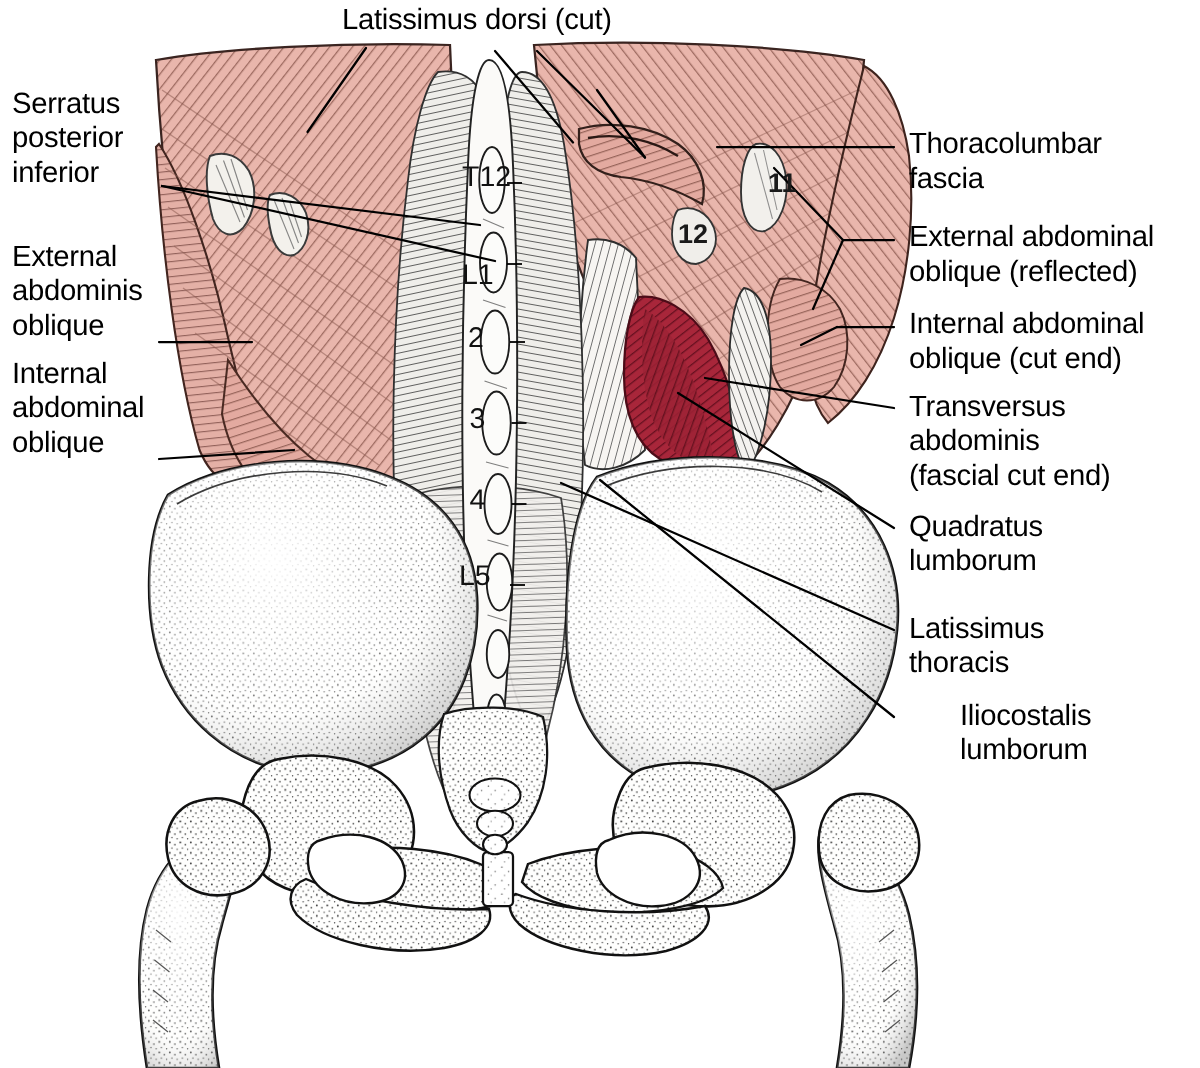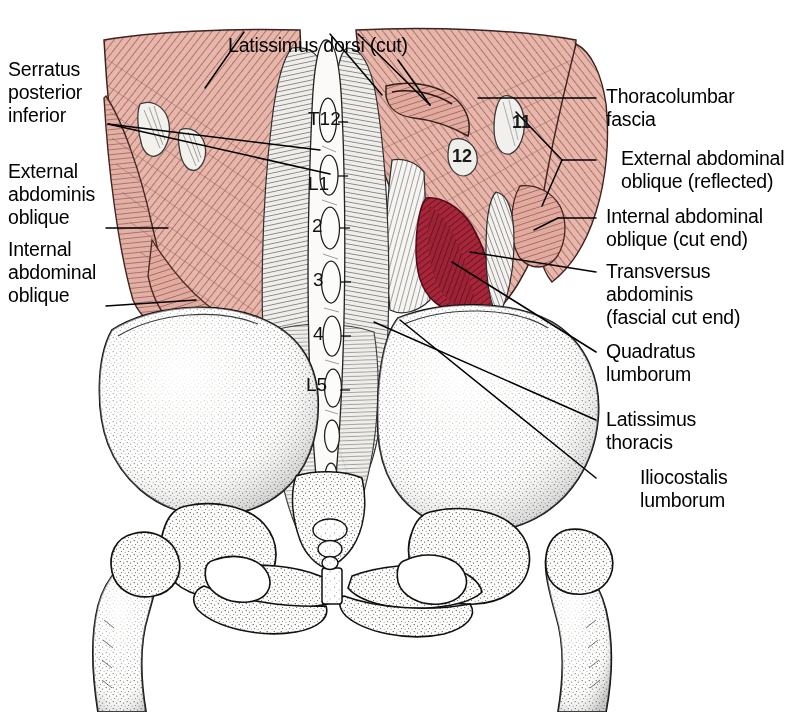--- a/index.html
+++ b/index.html
@@ -374,38 +374,38 @@
     <line x1="338" y1="122" x2="348" y2="122"></line>
     <line x1="338" y1="176" x2="348" y2="176"></line>
     <line x1="340" y1="228" x2="350" y2="228"></line>
     <line x1="341" y1="282" x2="351" y2="282"></line>
     <line x1="341" y1="336" x2="351" y2="336"></line>
     <line x1="340" y1="390" x2="350" y2="390"></line>
   </g>
 
 </svg>
 
-<div class="lbl center" style="left:228px;top:2px;margin-top:32px;">Latissimus dorsi (cut)</div>
+<div class="lbl center" style="left:228px;top:2px;">Latissimus dorsi (cut)</div>
 
 <div class="lbl left" style="left:8px;top:58px;width:100px;">Serratus
 posterior
 inferior</div>
 
 <div class="lbl left" style="left:8px;top:160px;width:100px;">External
 abdominis
 oblique</div>
 
 <div class="lbl left" style="left:8px;top:238px;width:100px;">Internal
 abdominal
 oblique</div>
 
 <div class="lbl right" style="left:606px;top:85px;">Thoracolumbar
 fascia</div>
 
-<div class="lbl right" style="left:606px;top:147px;padding-left:15px;">External abdominal
+<div class="lbl right" style="left:606px;top:147px;">External abdominal
 oblique (reflected)</div>
 
 <div class="lbl right" style="left:606px;top:205px;">Internal abdominal
 oblique (cut end)</div>
 
 <div class="lbl right" style="left:606px;top:260px;">Transversus
 abdominis
 (fascial cut end)</div>
 
 <div class="lbl right" style="left:606px;top:340px;">Quadratus

